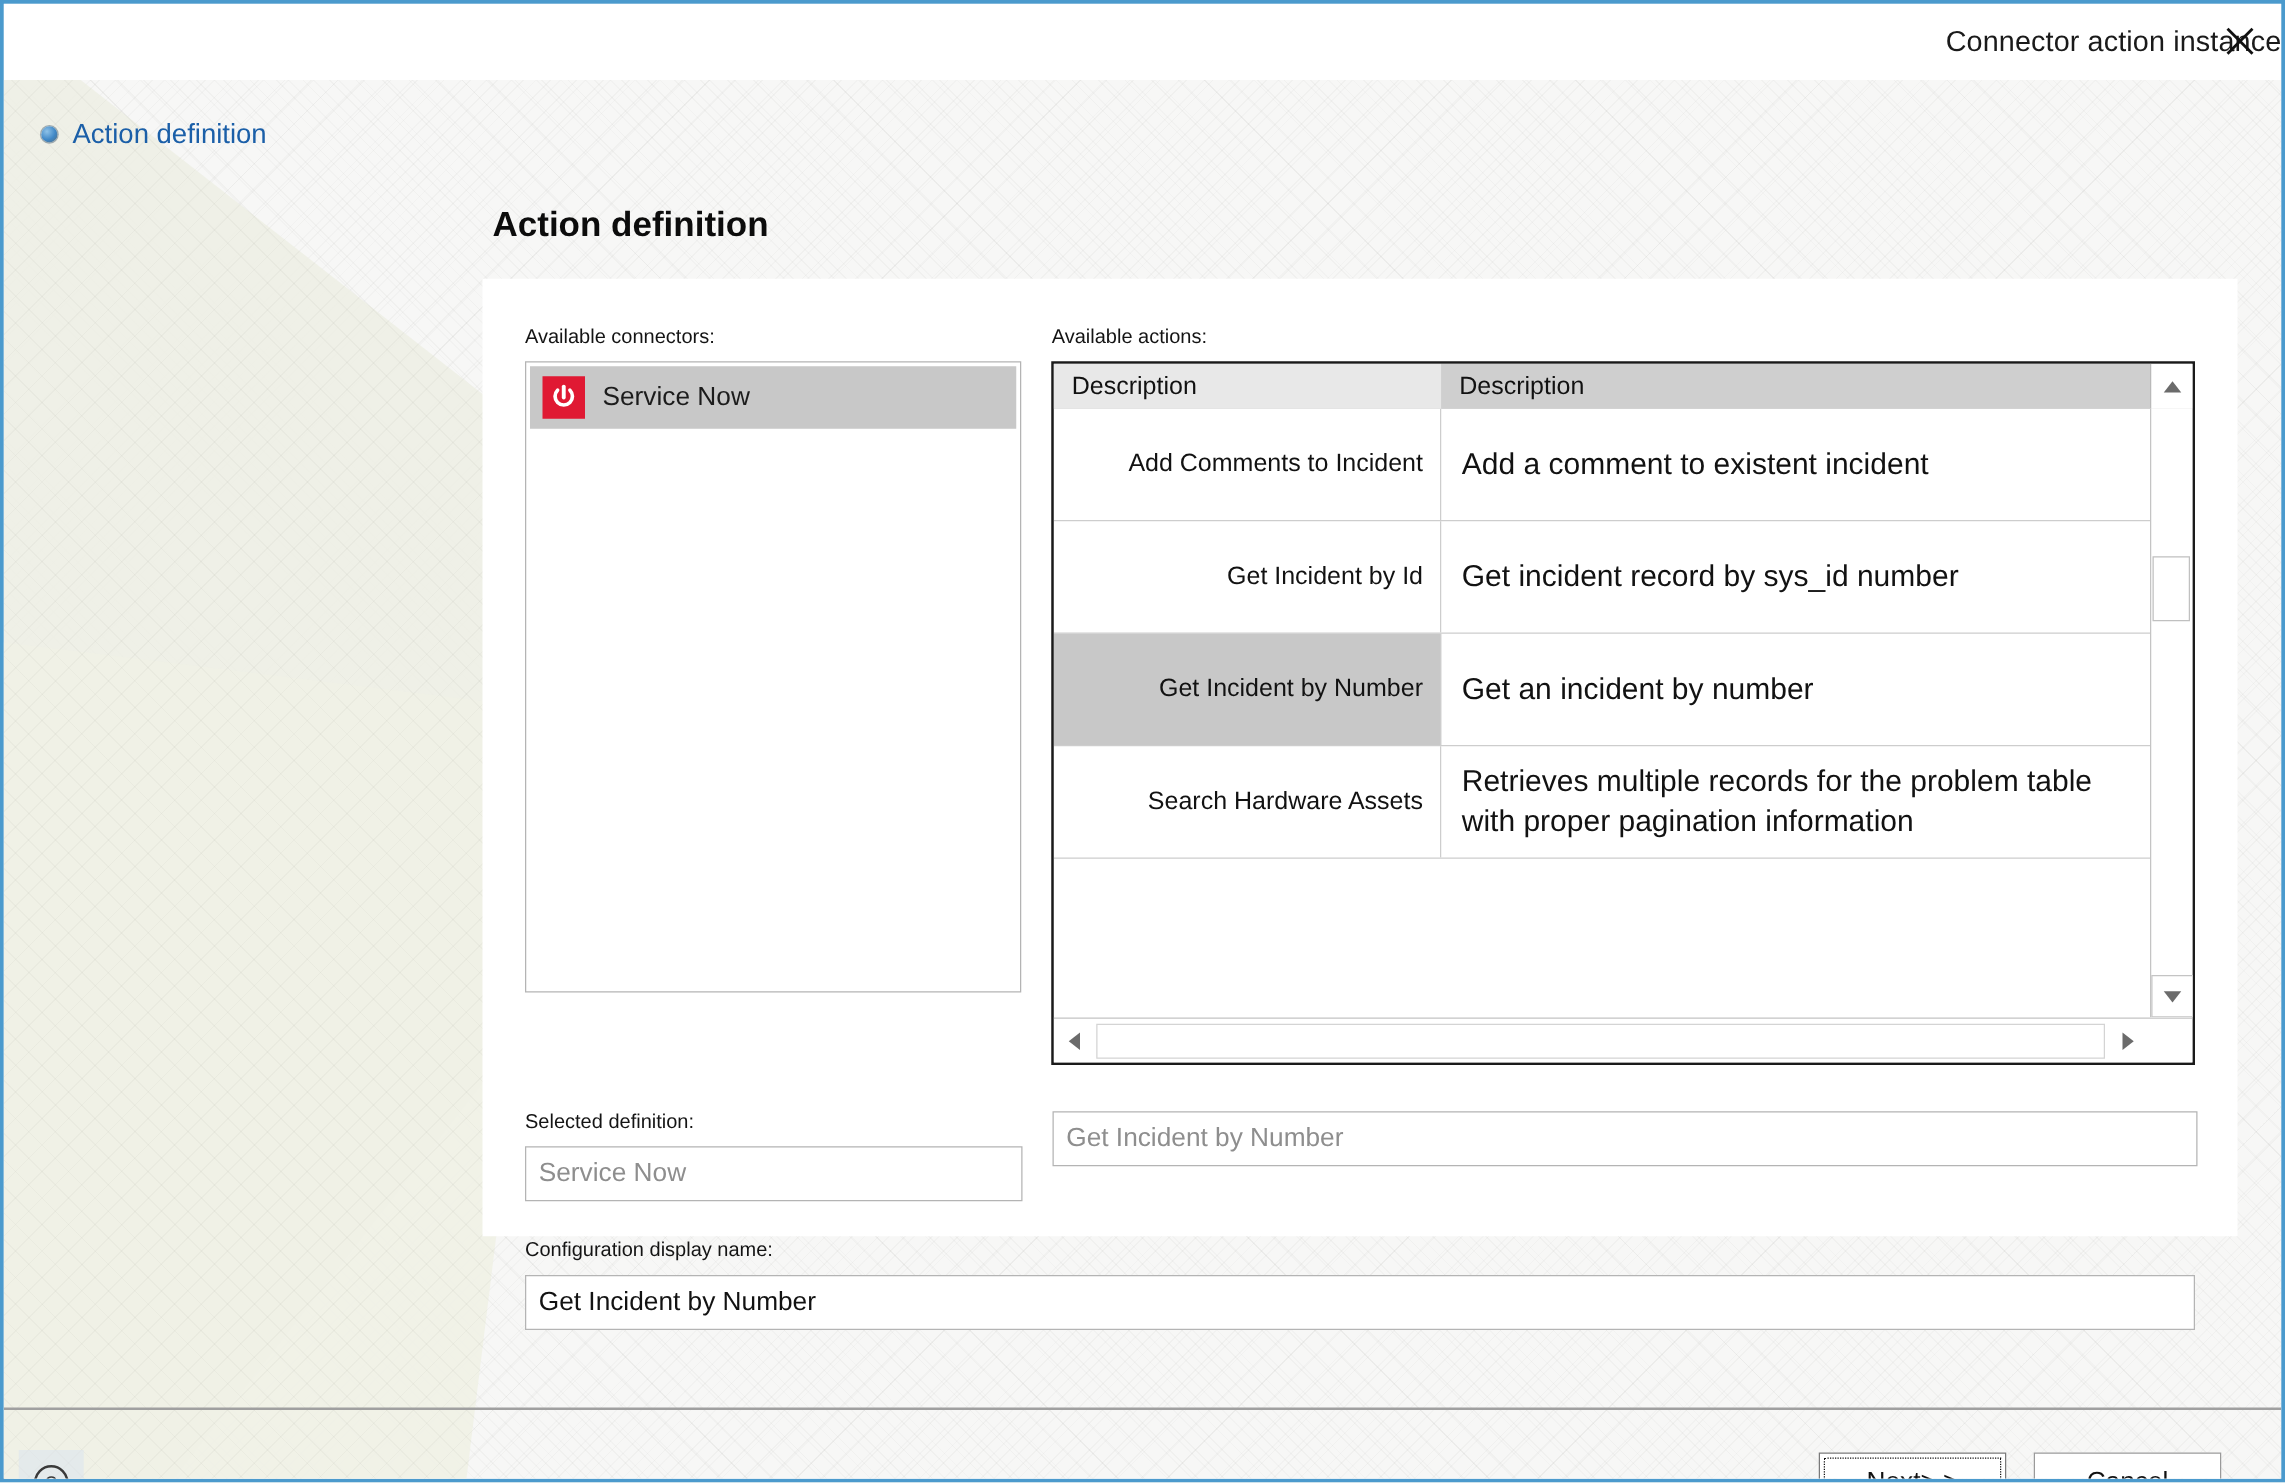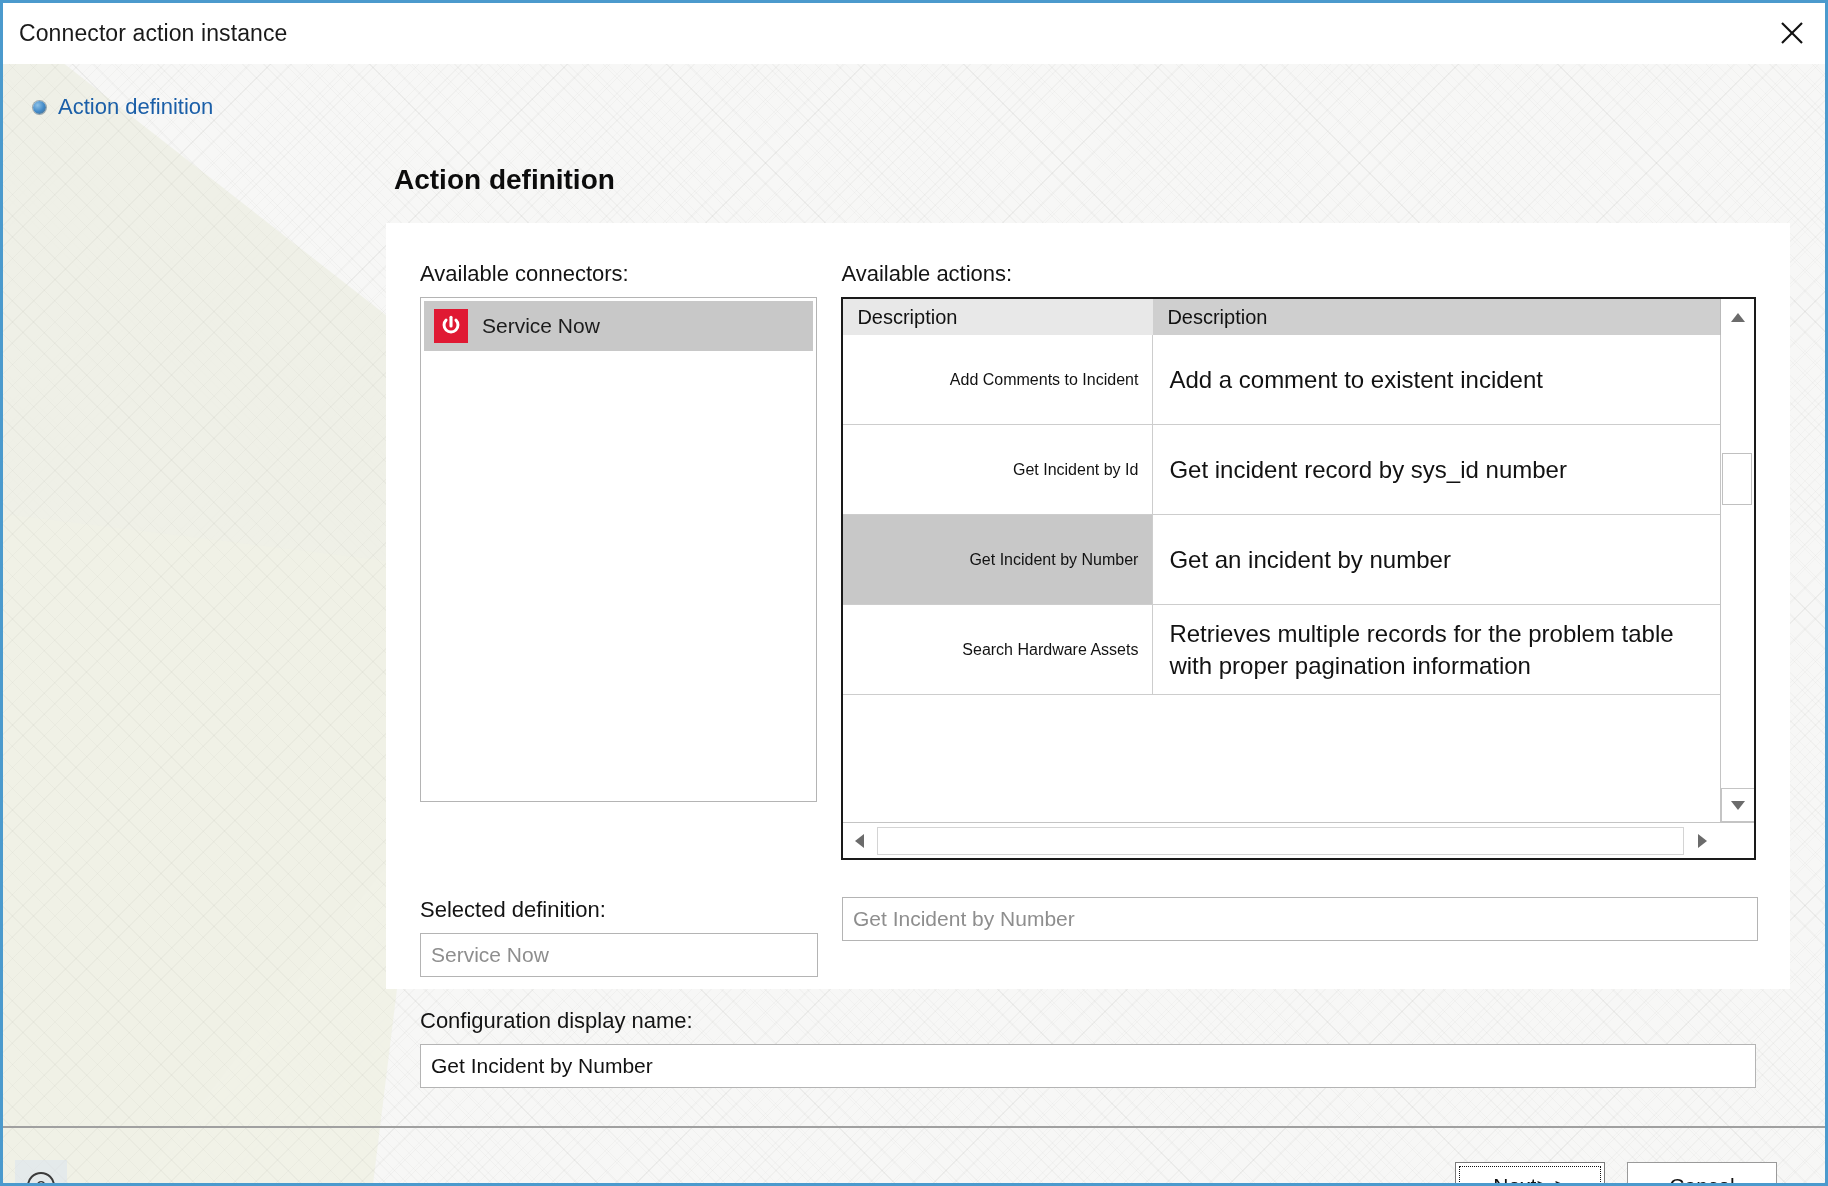--- a/index.html
+++ b/index.html
@@ -17,21 +17,21 @@
     background: #ffffff;
     border: 3px solid #4b9acd;
     overflow: hidden;
   }
 
   
   #titlebar {
     position: absolute; left: 0; top: 0;
     width: 1822px; height: 61px;
     background: #ffffff;
-    display: flex; align-items: center;
+    display: flex; align-items: center; justify-content: flex-end;
   }
   #title-text {
     margin-left: 16px;
     font-size: 23px;
     color: #1a1a1a;
     letter-spacing: 0.1px;
   }
   #close-button {
     position: absolute; right: 0; top: 0;
     width: 66px; height: 59px;
@@ -125,21 +125,21 @@
     margin: 0 0 27px 8px;
   }
   #content-card {
     background: #ffffff;
     width: 1404px;
     height: 766px;
     padding: 38px 34px 0 34px;
   }
 
   .field-label {
-    font-size: 22px;
+    font-size: 16px;
     color: #141414;
     margin-bottom: 10px;
   }
 
   
   #selector-row {
     display: flex;
     gap: 24px;
   }
   #left-col { width: 398px; }
@@ -213,21 +213,21 @@
     display: flex;
     border-bottom: 1px solid #cdcdcd;
     min-height: 90px;
     cursor: pointer;
   }
   .row .cell-a {
     width: 310px;
     flex: none;
     display: flex; align-items: center; justify-content: flex-end;
     padding: 0 14px 0 10px;
-    font-size: 16px;
+    font-size: 20px;
     color: #121212;
     border-right: 1px solid #cdcdcd;
     text-align: right;
   }
   .row .cell-b {
     flex: 1 1 auto;
     display: flex; align-items: center;
     padding: 0 16px;
     font-size: 24px;
     color: #121212;

